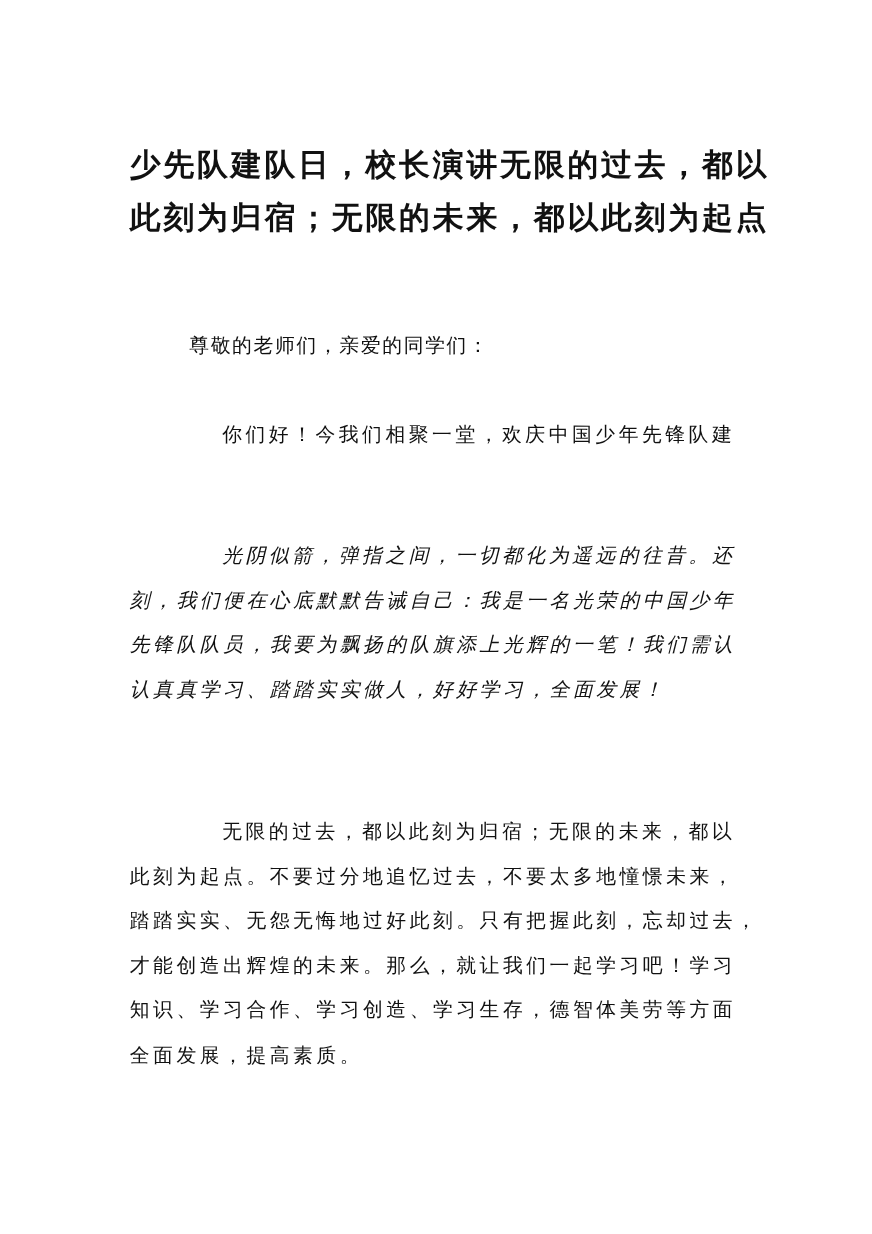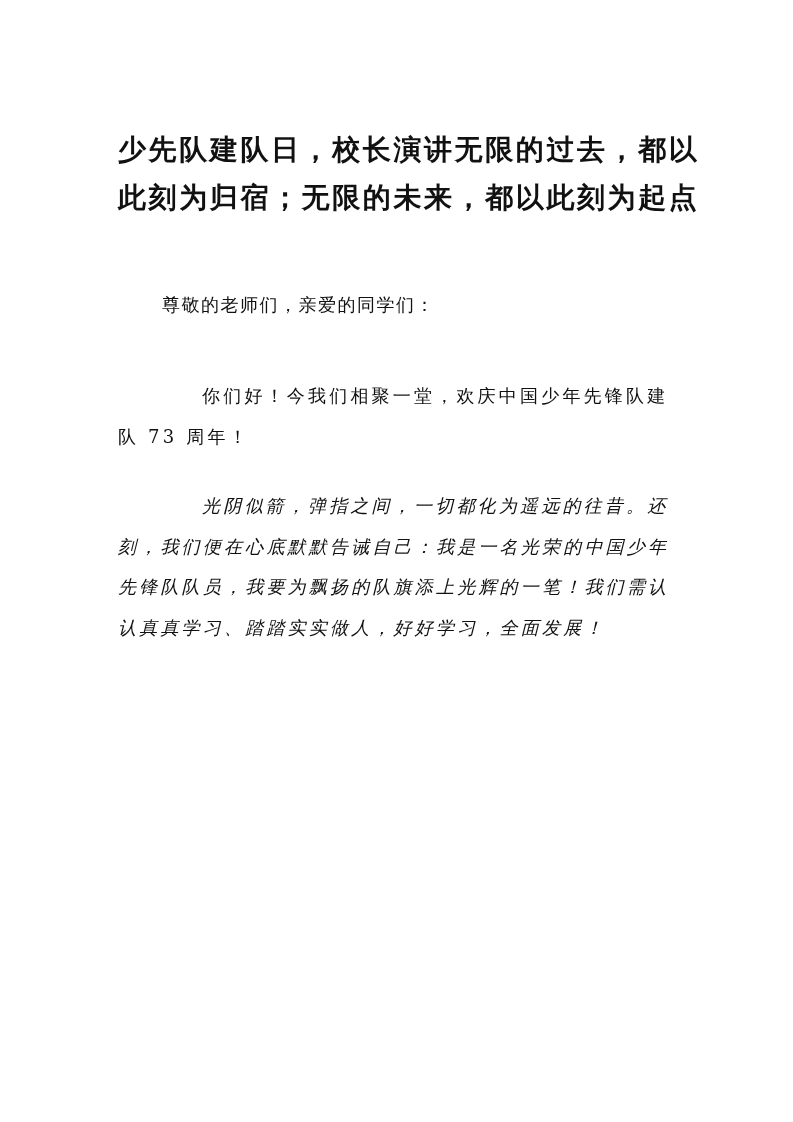--- a/index.html
+++ b/index.html
@@ -36,21 +36,21 @@
     }
     .title span { display: block; white-space: nowrap; }
     .salutation {
       position: absolute;
       left: 162px;
       top: 290px;
       font-size: 18px;
       line-height: 30px;
       letter-spacing: 1.5px;
       white-space: nowrap;
-      margin: 0;
+      margin: 10px;
     }
     .para {
       position: absolute;
       left: 118px;
       width: 566px;
       font-size: 18px;
       line-height: 40.5px;
       letter-spacing: 3.2px;
       margin: 0;
       text-align: justify;
@@ -68,24 +68,31 @@
 
   <h1 class="title">
     <span>少先队建队日，校长演讲无限的过去，都以</span>
     <span>此刻为归宿；无限的未来，都以此刻为起点</span>
   </h1>
 
   <p class="salutation">尊敬的老师们，亲爱的同学们：</p>
 
   <div class="para" id="p1">
     <span class="line indent">你们好！今我们相聚一堂，欢庆中国少年先锋队建</span>
-    <span class="line">队 73 周年！</span>
   </div>
 
   <div class="para" id="p2">
     <span class="line indent">光阴似箭，弹指之间，一切都化为遥远的往昔。还</span>
     <span class="line">刻，我们便在心底默默告诫自己：我是一名光荣的中国少年</span>
     <span class="line">先锋队队员，我要为飘扬的队旗添上光辉的一笔！我们需认</span>
     <span class="line">认真真学习、踏踏实实做人，好好学习，全面发展！</span>
   </div>
 
+  <div class="para" id="p3">
+    <span class="line indent">无限的过去，都以此刻为归宿；无限的未来，都以</span>
+    <span class="line">此刻为起点。不要过分地追忆过去，不要太多地憧憬未来，</span>
+    <span class="line">踏踏实实、无怨无悔地过好此刻。只有把握此刻，忘却过去，</span>
+    <span class="line">才能创造出辉煌的未来。那么，就让我们一起学习吧！学习</span>
+    <span class="line">知识、学习合作、学习创造、学习生存，德智体美劳等方面</span>
+    <span class="line">全面发展，提高素质。</span>
+  </div>
 
 </div>
 
 </body></html>

